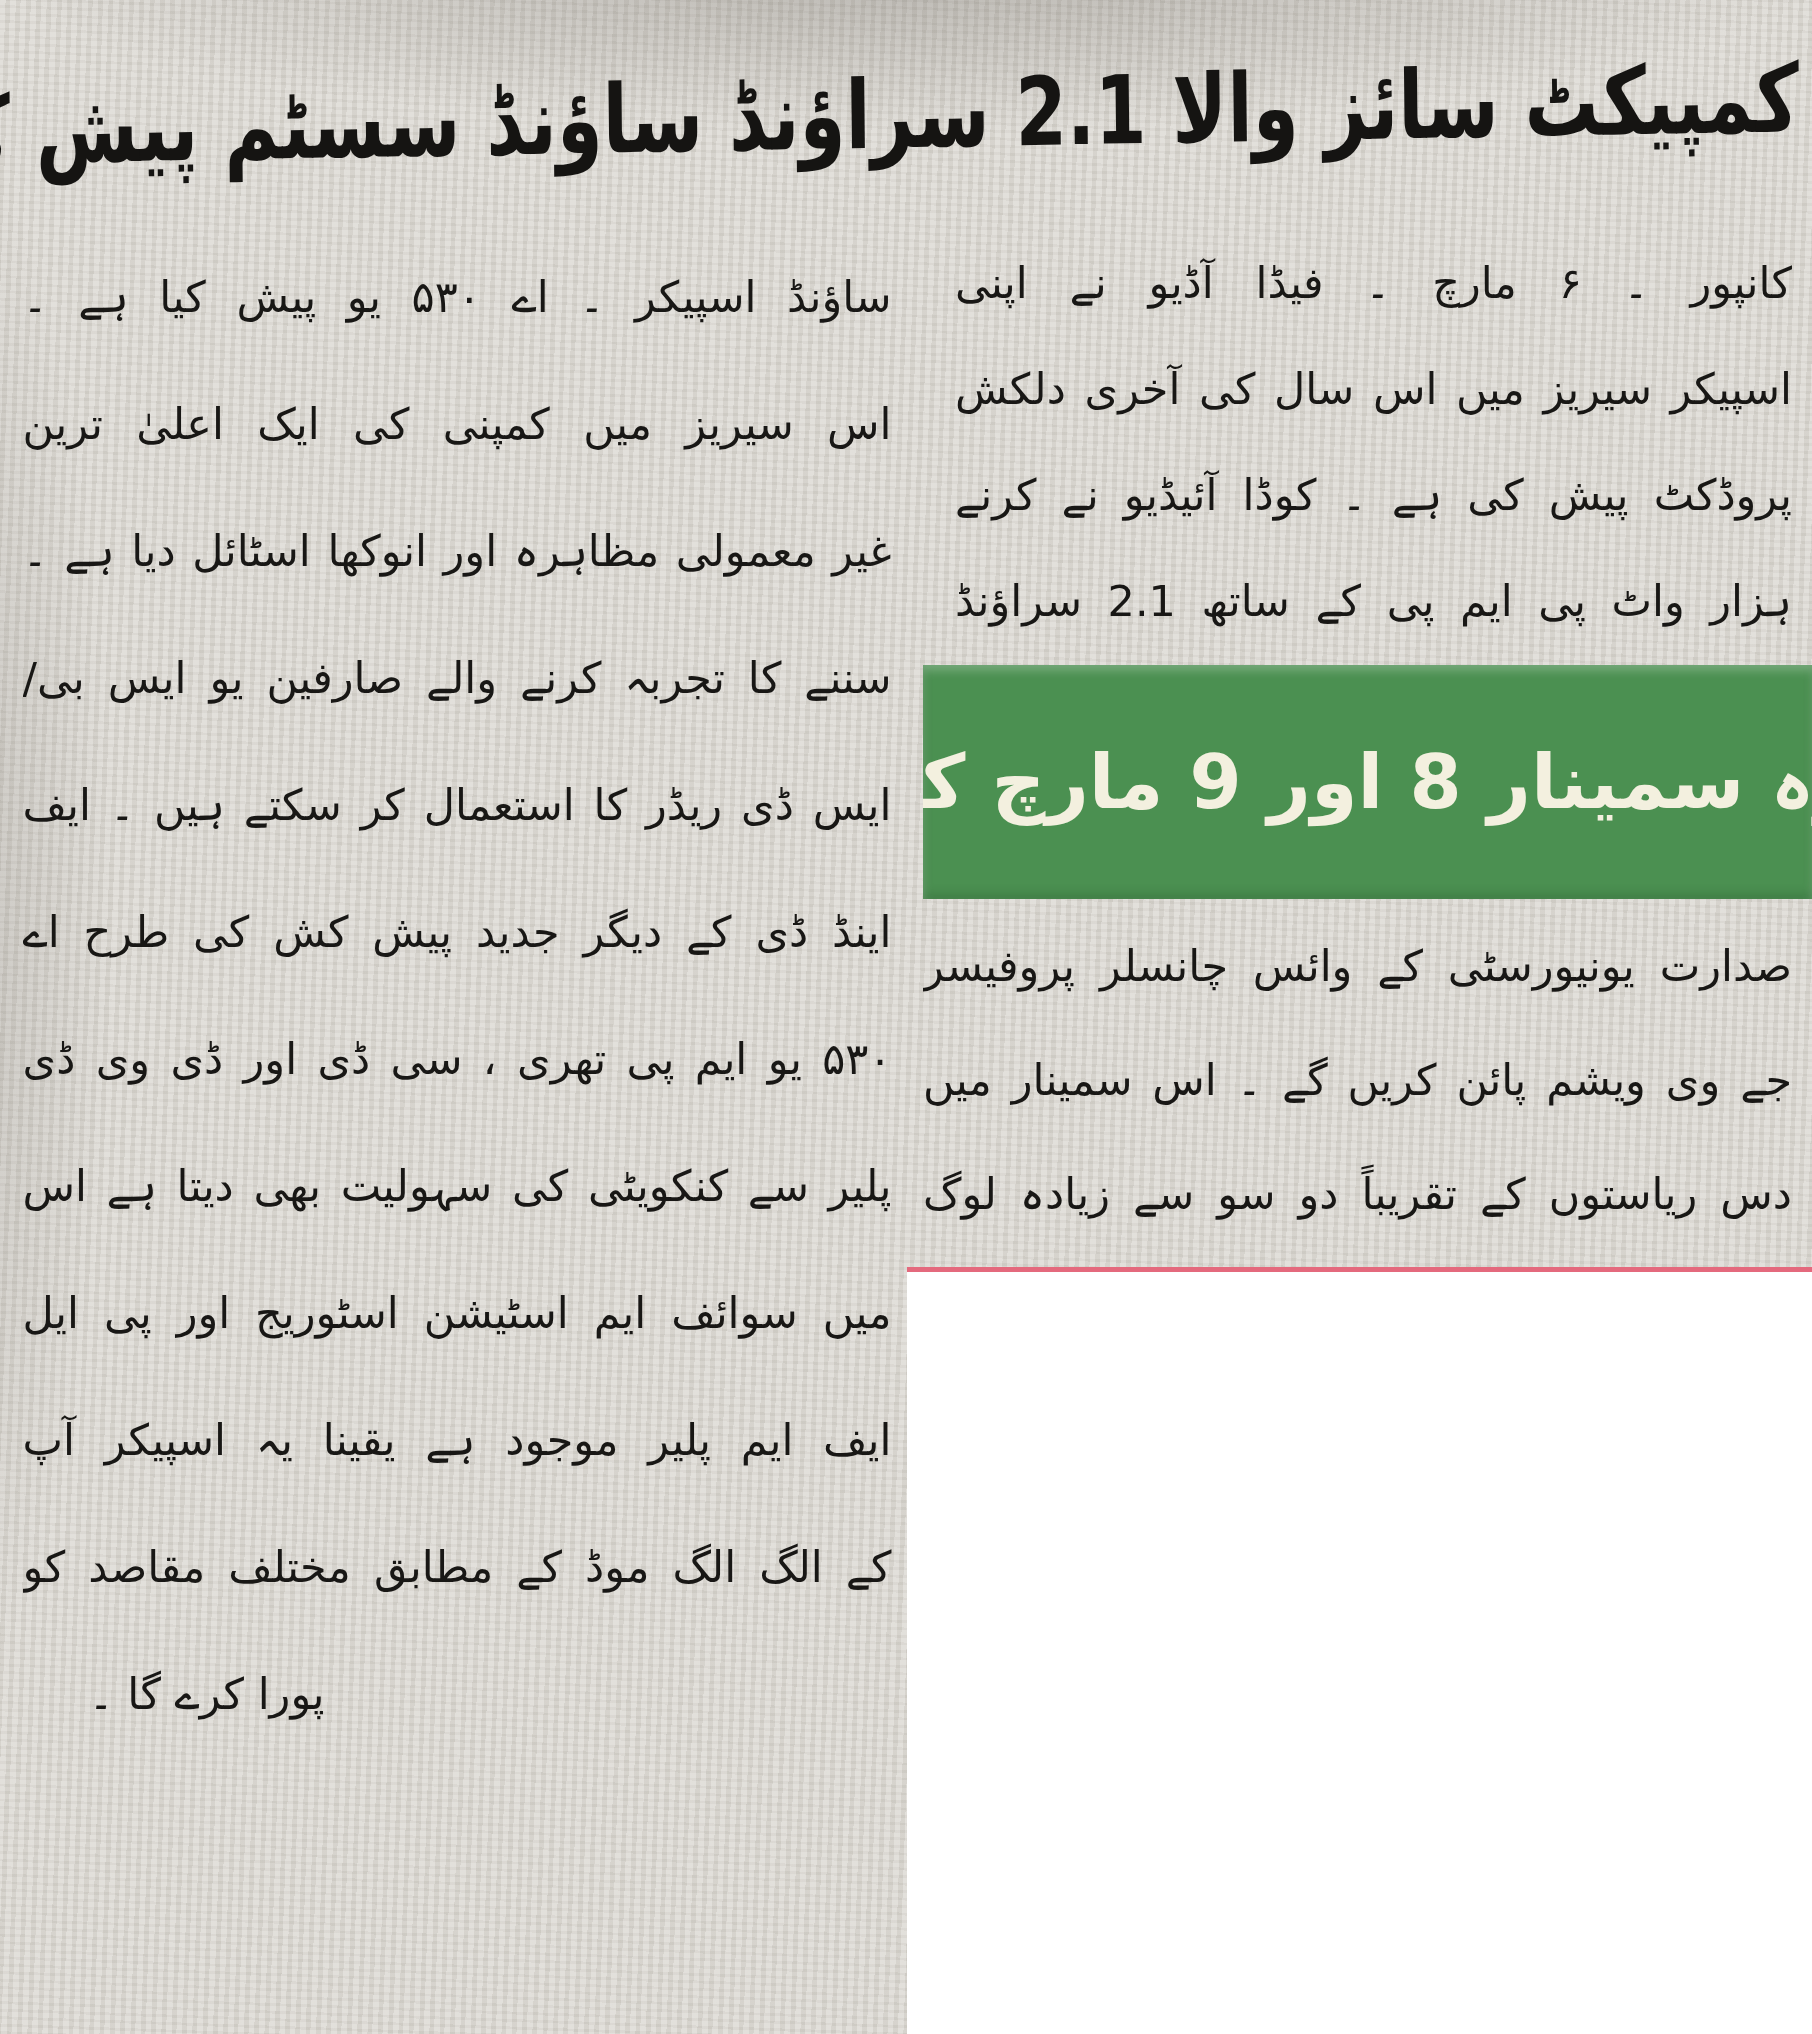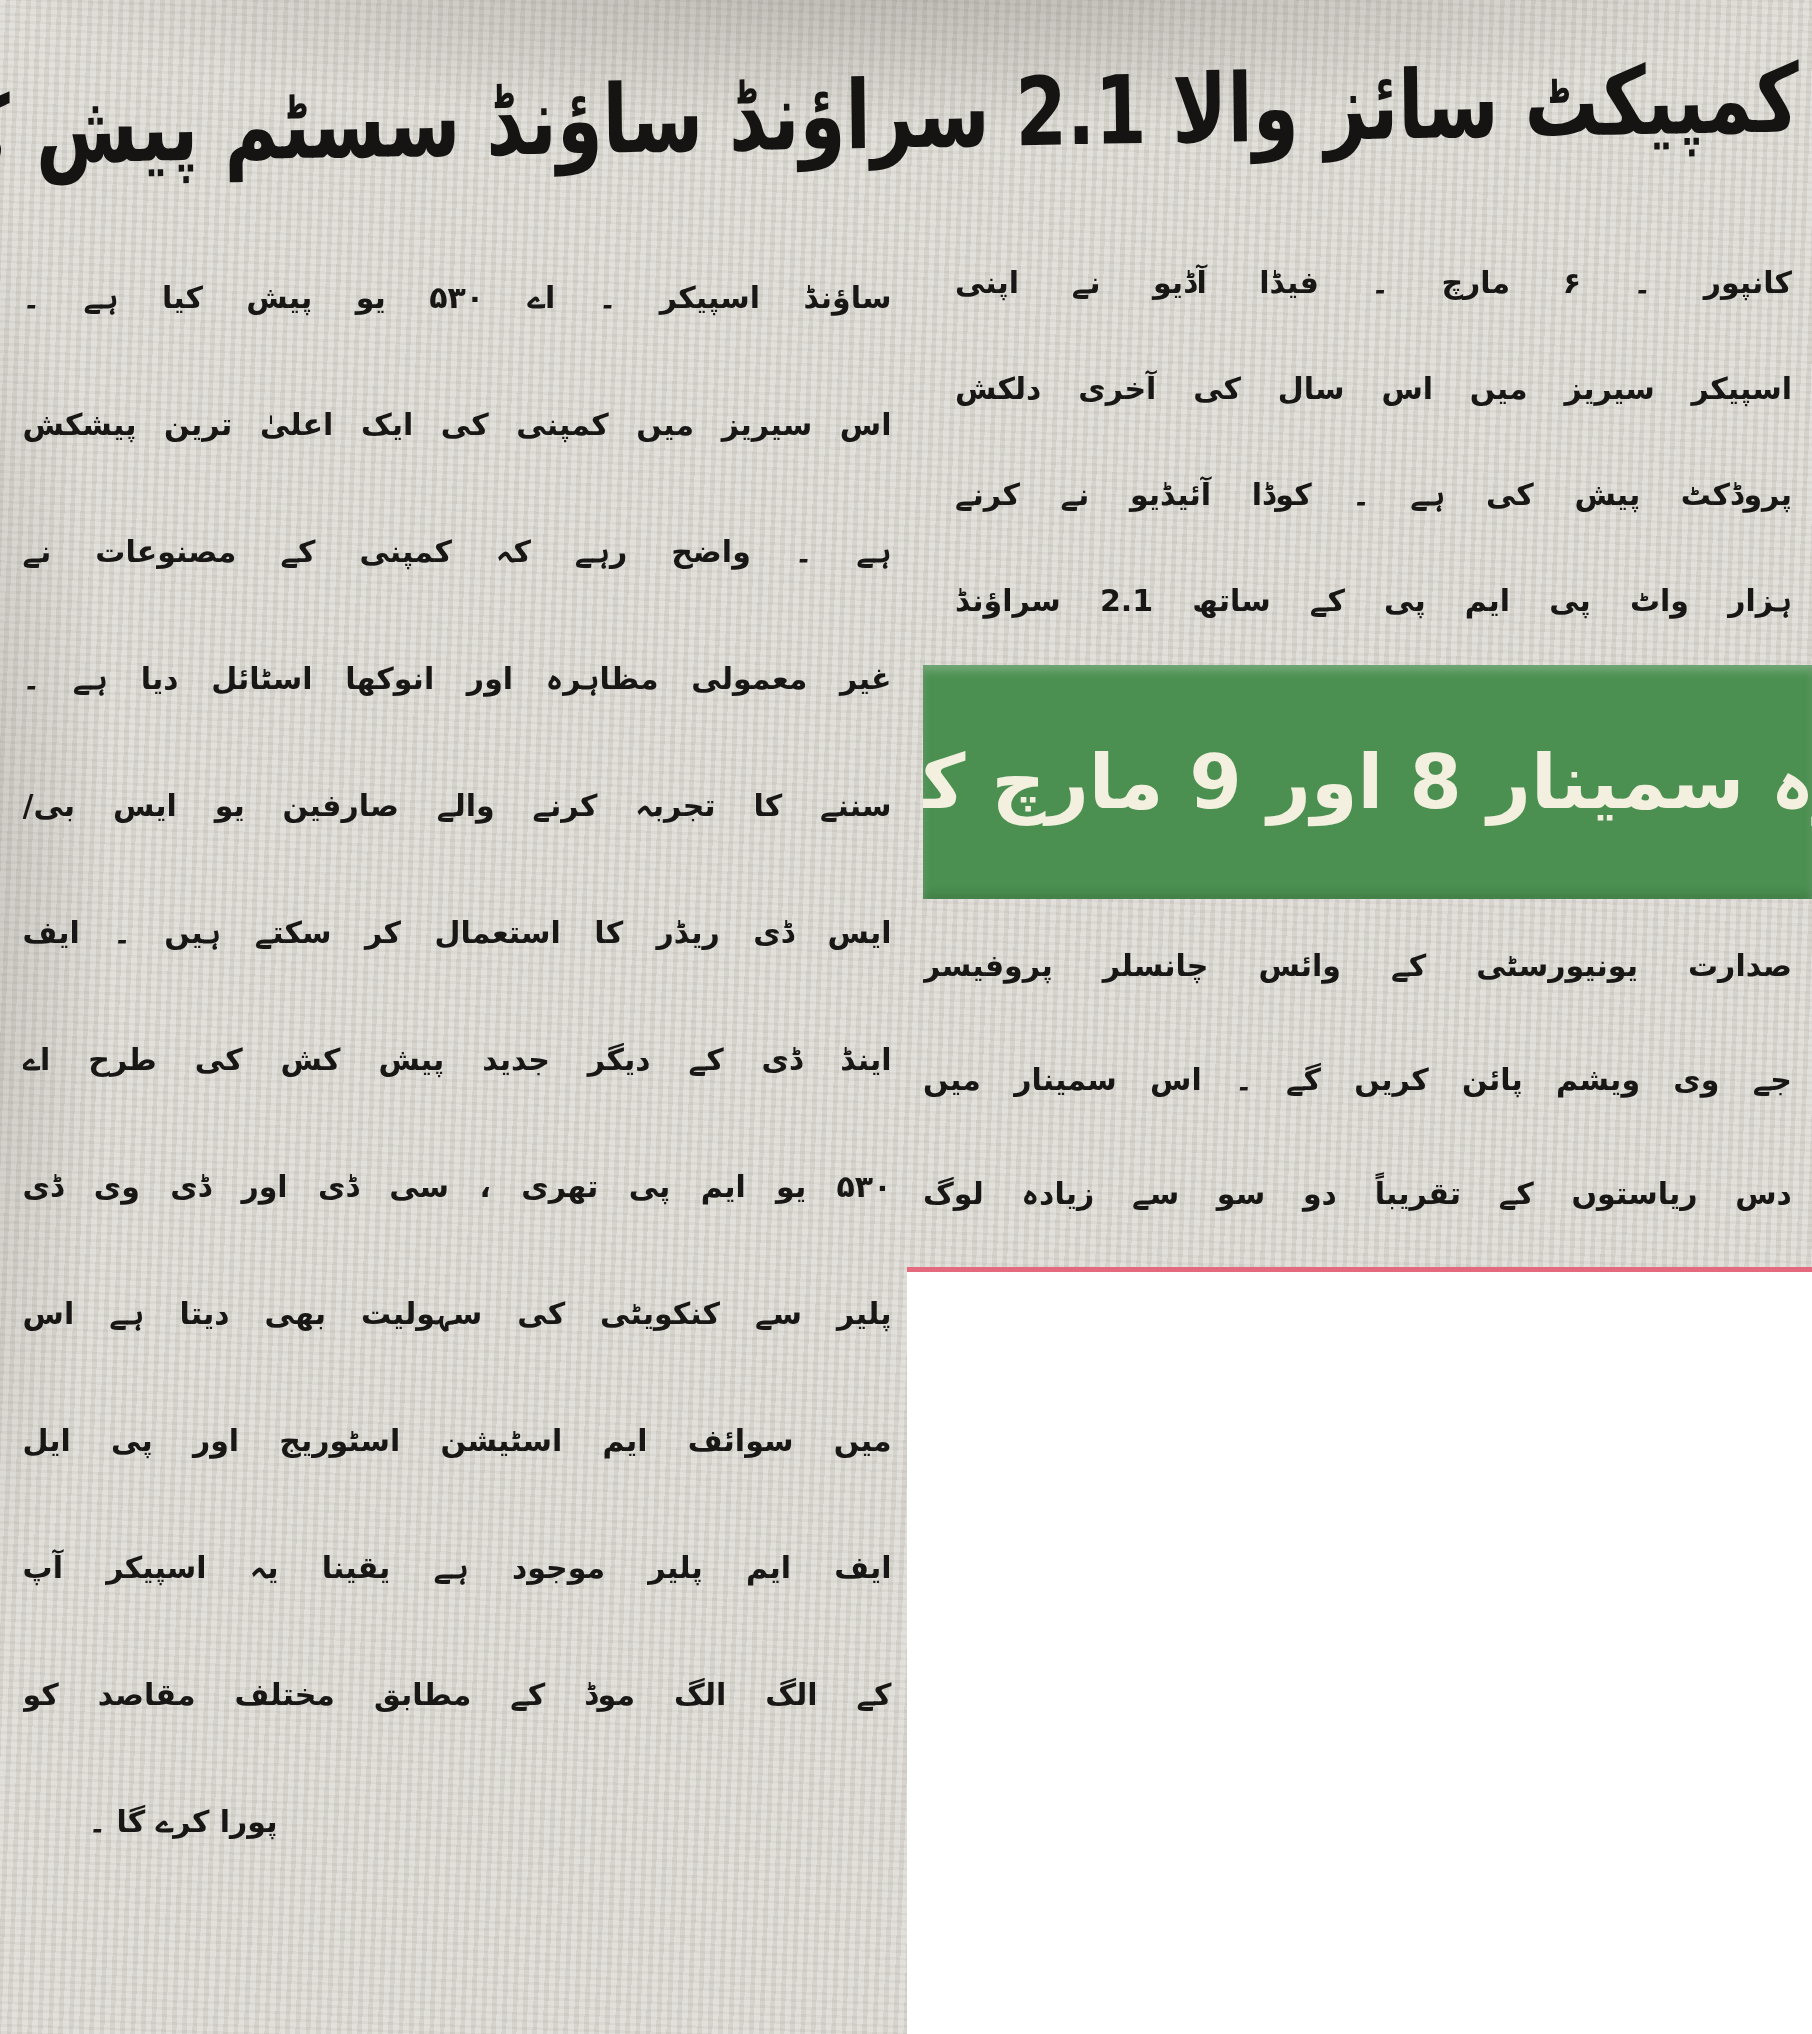--- a/index.html
+++ b/index.html
@@ -63,22 +63,22 @@
     top: 230px;
     width: 869px;
   }
   #left-col {
     left: 22.5px;
     top: 234px;
     width: 869px;
   }
   .line {
     margin: 0;
-    font-size: 30px;
-    font-weight: bold;
+    font-size: 43px;
+    font-weight: normal;
     text-align: justify;
     text-align-last: justify;
     overflow: hidden;
     color: #181715;
   }
   #right-col .p1 { height: 106px; line-height: 106px; margin-left: 32px; }
   #right-col .p2 { height: 114px; line-height: 114px; }
   #left-col  .line { height: 127px; line-height: 127px; }
   .line.last {
     text-align: center;
@@ -131,21 +131,20 @@
     <div id="para2">
       <p class="line p2">صدارت یونیورسٹی کے وائس چانسلر پروفیسر</p>
       <p class="line p2">جے وی ویشم پائن کریں گے ۔ اس سمینار میں</p>
       <p class="line p2">دس ریاستوں کے تقریباً دو سو سے زیادہ لوگ</p>
     </div>
   </div>
 
   <div id="left-col" class="col" dir="rtl">
     <p class="line">ساؤنڈ اسپیکر ۔ اے ۵۳۰ یو پیش کیا ہے ۔</p>
     <p class="line">اس سیریز میں کمپنی کی ایک اعلیٰ ترین پیشکش</p>
-    <p class="line">ہے ۔ واضح رہے کہ کمپنی کے مصنوعات نے</p>
     <p class="line">غیر معمولی مظاہرہ اور انوکھا اسٹائل دیا ہے ۔</p>
     <p class="line">سننے کا تجربہ کرنے والے صارفین یو ایس بی/</p>
     <p class="line">ایس ڈی ریڈر کا استعمال کر سکتے ہیں ۔ ایف</p>
     <p class="line">اینڈ ڈی کے دیگر جدید پیش کش کی طرح اے</p>
     <p class="line">۵۳۰ یو ایم پی تھری ، سی ڈی اور ڈی وی ڈی</p>
     <p class="line">پلیر سے کنکویٹی کی سہولیت بھی دیتا ہے اس</p>
     <p class="line">میں سوائف ایم اسٹیشن اسٹوریج اور پی ایل</p>
     <p class="line">ایف ایم پلیر موجود ہے یقینا یہ اسپیکر آپ</p>
     <p class="line">کے الگ الگ موڈ کے مطابق مختلف مقاصد کو</p>
     <p class="line last">پورا کرے گا ۔</p>

